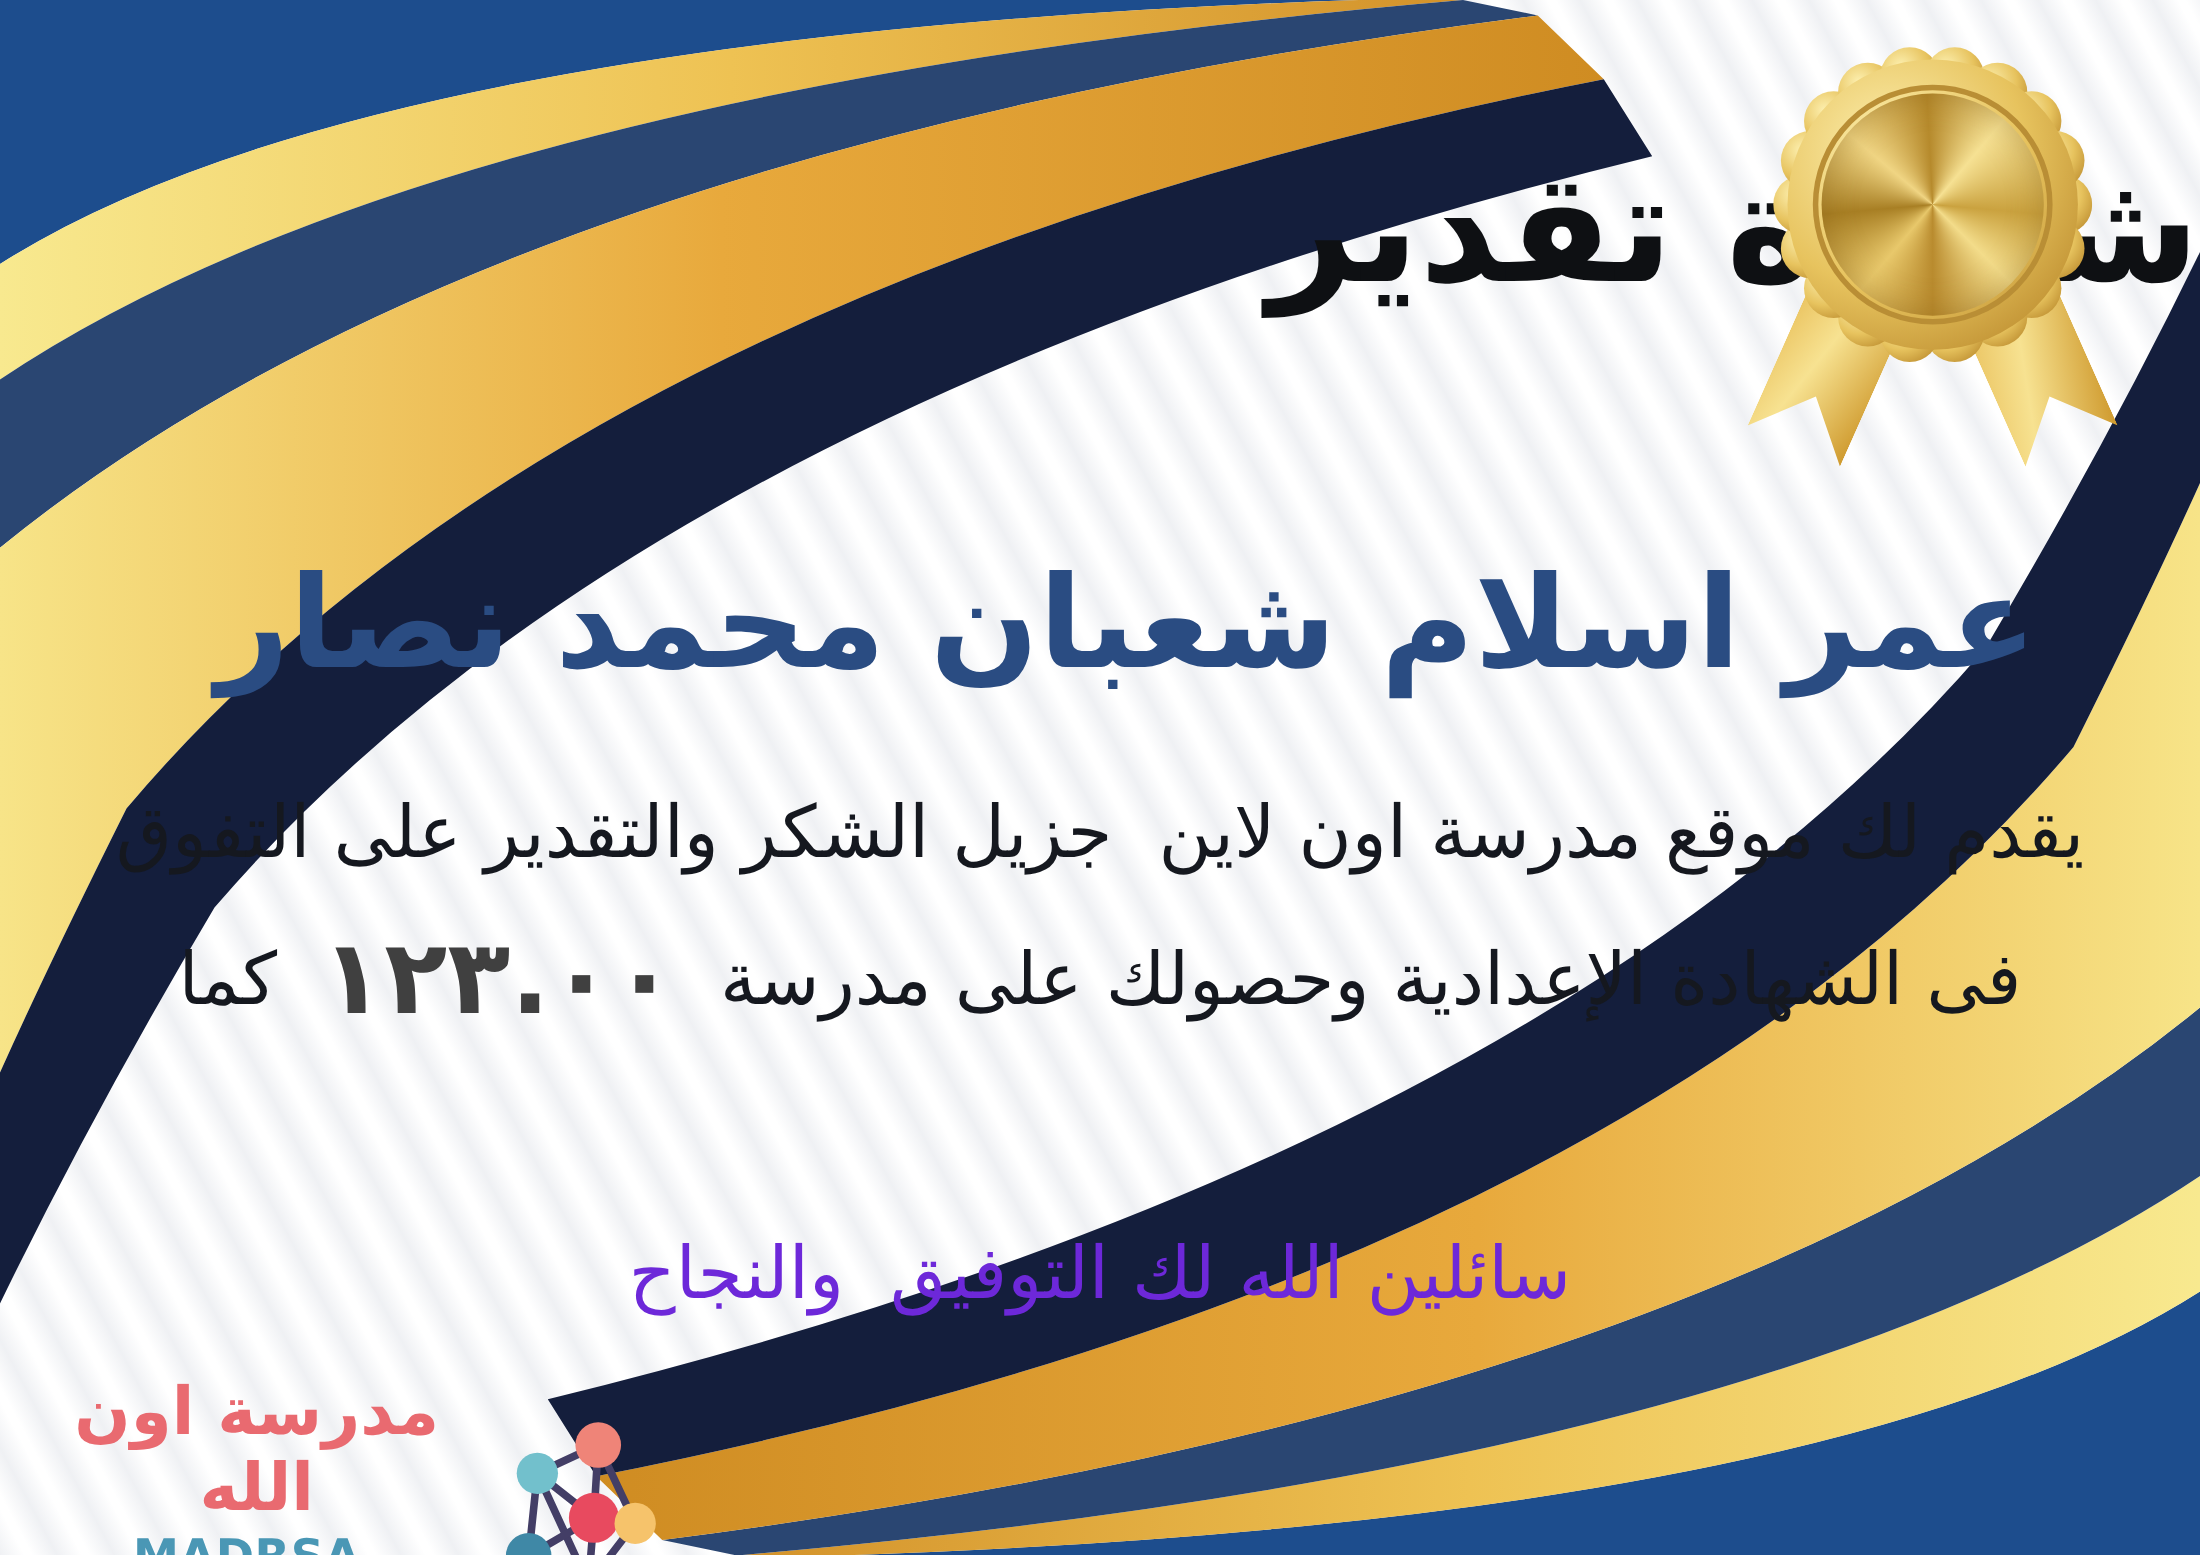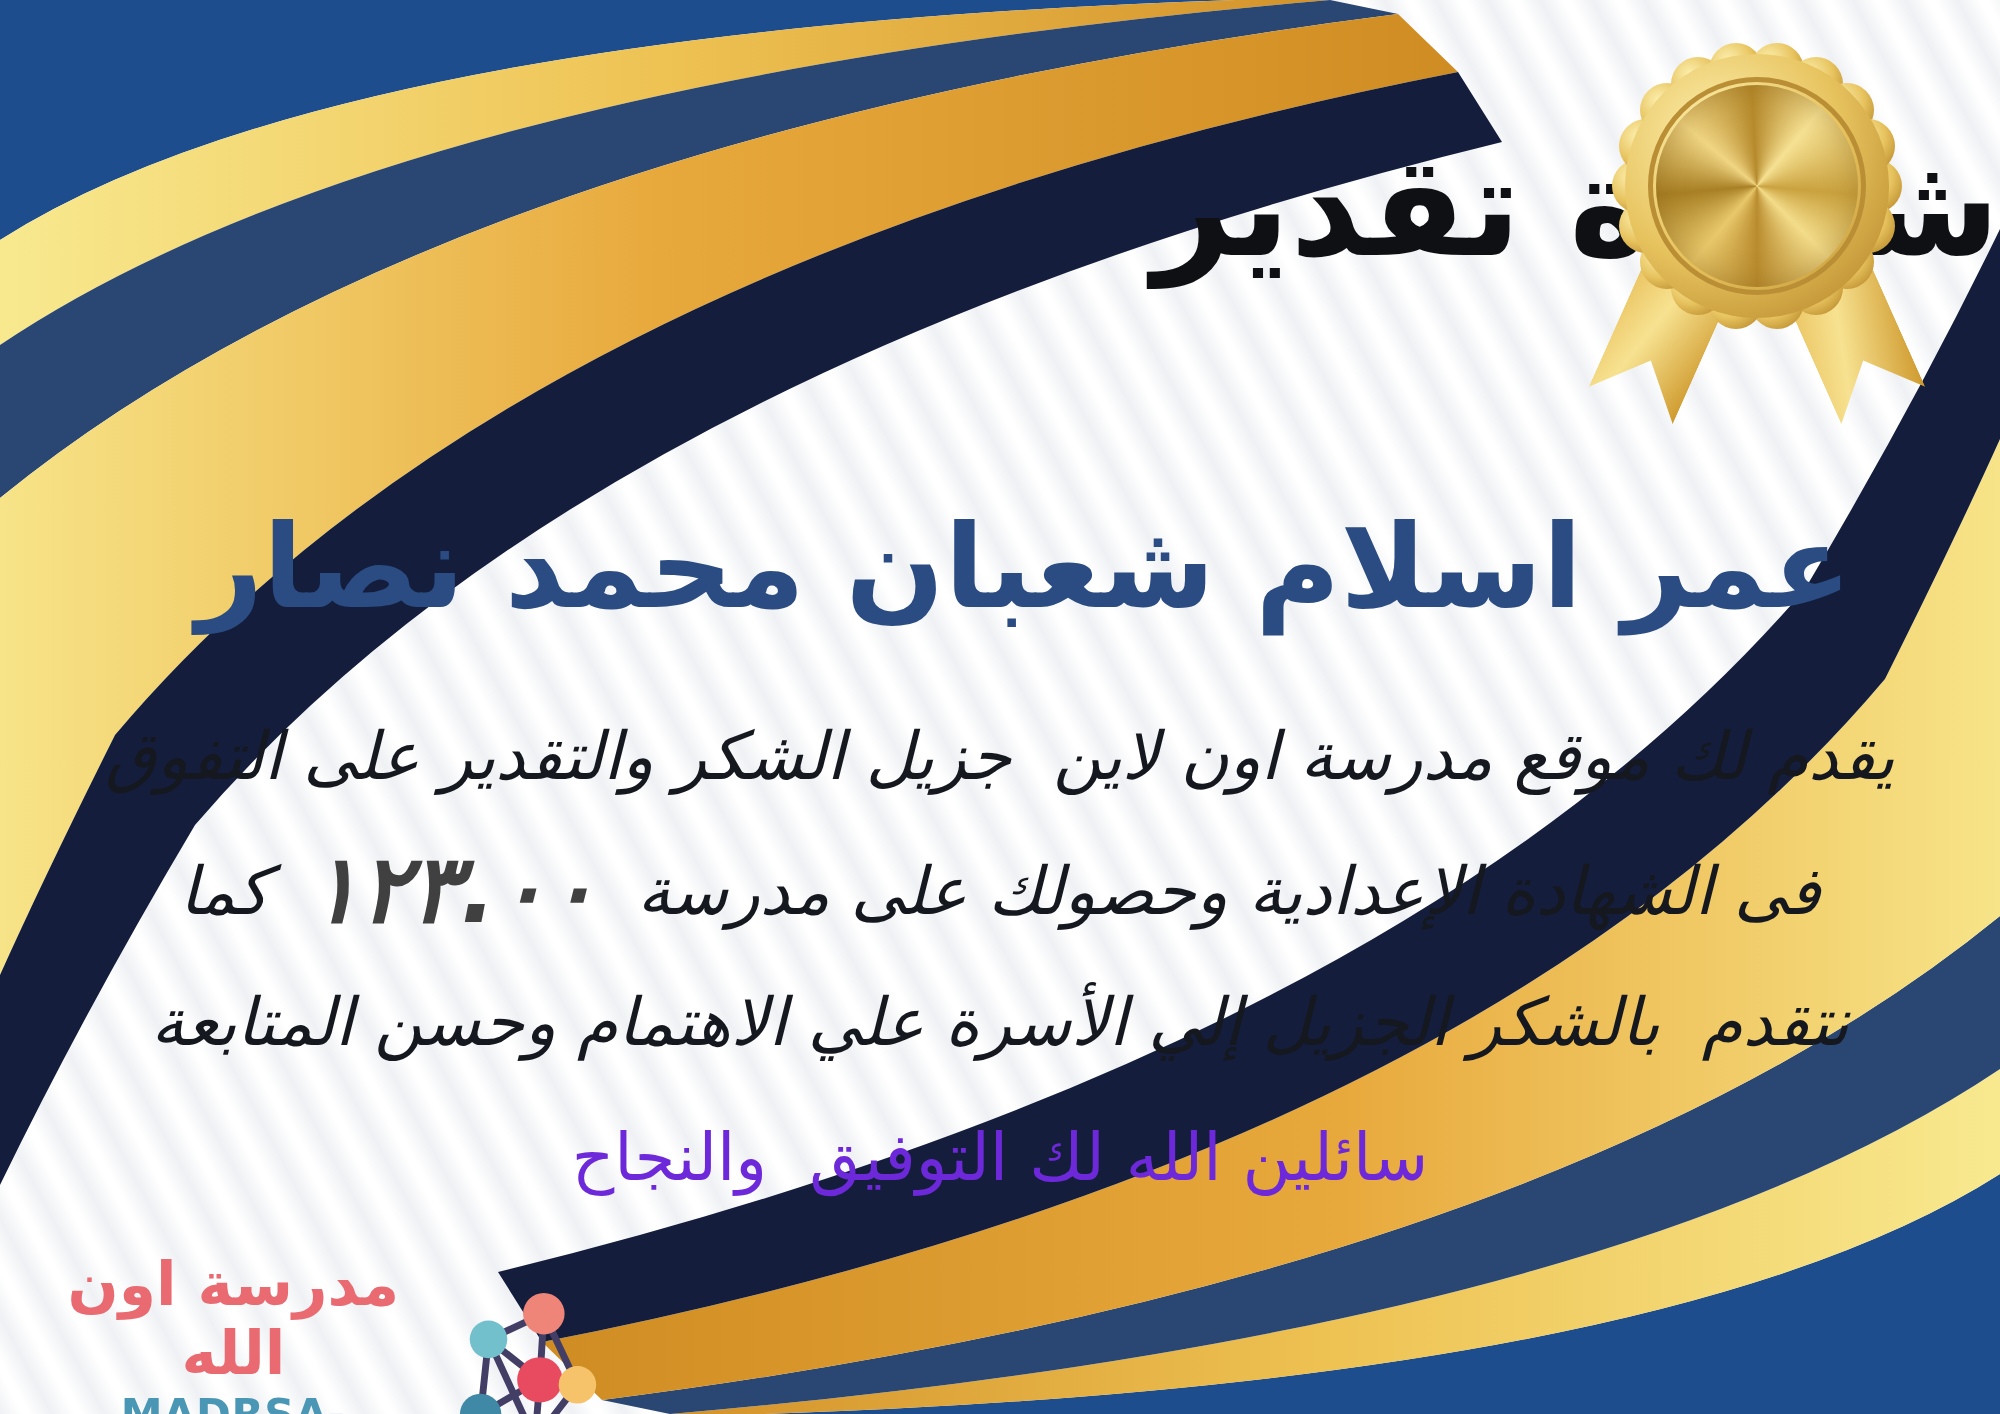--- a/index.html
+++ b/index.html
@@ -25,21 +25,21 @@
   .recipient{
     position:absolute;top:492px;left:0;width:100%;
     text-align:center;direction:rtl;
     font-size:116px;font-weight:700;color:#2a4c82;line-height:1.3;margin-left:24px;
   }
   .body-text{
     position:absolute;top:702px;left:60px;width:1880px;
     text-align:center;direction:rtl;
     font-size:66px;color:#15181f;line-height:1.66;
   }
-  .body-line{white-space:pre-wrap;font-style:italic;}
+  .body-line{white-space:pre-wrap;}
   .score{
     font-size:94px;font-weight:700;color:#404040;
     padding:0 40px;vertical-align:-8px;white-space:pre-wrap;
   }
   .closing{
     position:absolute;top:1112px;left:0;width:100%;
     text-align:center;direction:rtl;white-space:pre-wrap;
     font-size:66px;color:#6d28d9;line-height:1.4;
   }
 
@@ -140,21 +140,20 @@
     </svg>
     <div class="medal-ring"></div>
     <div class="medal-face"></div>
   </div>
 
   <div class="recipient">عمر اسلام شعبان محمد نصار</div>
 
   <div class="body-text">
     <div class="body-line">يقدم لك موقع مدرسة اون لاين  جزيل الشكر والتقدير على التفوق</div>
     <div class="body-line"><span>فى الشهادة الإعدادية وحصولك على مدرسة</span><span class="score">١٢٣.٠٠</span><span>كما</span></div>
-    <div class="body-line">نتقدم  بالشكر الجزيل إلي الأسرة علي الاهتمام وحسن المتابعة</div>
   </div>
 
   <div class="closing">سائلين الله لك التوفيق  والنجاح</div>
 
   <div class="logo">
     <div class="logo-texts">
       <div class="logo-ar">مدرسة اون الله</div>
       <div class="logo-en">MADRSA-ONLINE.COM</div>
     </div>
     <svg class="logo-icon" width="150" height="172" viewBox="0 0 150 172">

